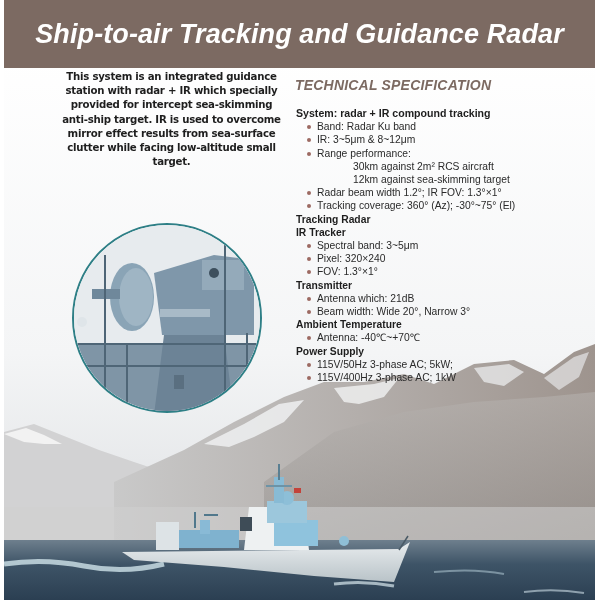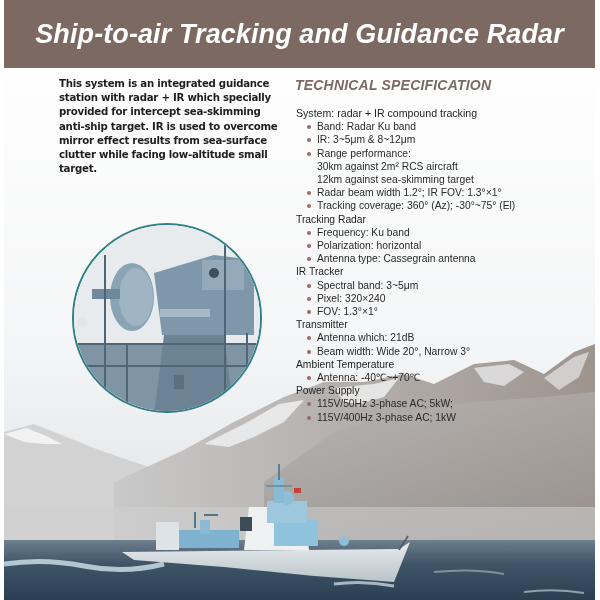--- a/index.html
+++ b/index.html
@@ -4,31 +4,31 @@
 <style>
   html, body { margin:0; padding:0; }
   body { width:600px; height:600px; overflow:hidden; background:#ffffff; position:relative; font-family:"Liberation Sans", sans-serif; }
   .page { position:absolute; left:4px; top:0; width:591px; height:600px; overflow:hidden; background:#ffffff; }
   .header { position:absolute; left:0; top:0; width:591px; height:68px; background:#7c6a62; display:flex; align-items:center; justify-content:center; }
   .header h1 { margin:0; color:#ffffff; font-family:"Liberation Sans", sans-serif; font-weight:bold; font-style:italic; font-size:27px; letter-spacing:0.1px; }
 
   .scene { position:absolute; left:0; top:52px; width:591px; height:548px; }
   .scene svg { position:absolute; left:0; top:0; }
 
-  .intro { position:absolute; left:55px; top:77px; width:225px; font-family:"DejaVu Sans", sans-serif; font-weight:bold; font-size:10.2px; line-height:14.2px; color:#1e1e1e; letter-spacing:-0.25px; }
+  .intro { position:absolute; left:55px; top:70px; width:225px; font-family:"DejaVu Sans", sans-serif; font-weight:bold; font-size:10.2px; line-height:14.2px; color:#1e1e1e; letter-spacing:-0.25px;text-align:center; }
 
   .spec-title { position:absolute; left:291px; top:77px; font-family:"Liberation Sans", sans-serif; font-weight:bold; font-style:italic; font-size:14px; color:#7c6a62; letter-spacing:0.2px; }
 
   .spec { position:absolute; left:292px; top:107px; width:300px; font-family:"Liberation Sans", sans-serif; font-size:10.3px; color:#2a2a2a; line-height:13.2px; }
-  .sec-h { font-weight:normal; font-size:10.3px; color:#1e1e1e; margin:0; }
+  .sec-h { font-weight:bold; font-size:10.3px; color:#1e1e1e; margin:0; }
   .sec-h.first { font-size:10.6px; }
   ul { list-style:none; margin:0; padding:0 0 0 10px; }
   li { position:relative; padding-left:11px; line-height:13.2px; }
   li .bullet { position:absolute; left:1px; top:5px; width:4px; height:4px; border-radius:50%; background:#9c6a62; }
-  li .sub { display:block; }
+  li .sub { display:block;margin-left:36px; }
 
   .circle { position:absolute; left:68px; top:223px; width:190px; height:190px; border-radius:50%; overflow:hidden; border:2px solid #2e7f86; box-sizing:border-box; }
 </style>
 </head>
 <body>
 
 <div class="page">
 
   <div class="scene">
     <svg width="591" height="548" viewBox="0 0 591 548" xmlns="http://www.w3.org/2000/svg">
@@ -143,25 +143,20 @@
           <span class="sub">30km against 2m² RCS aircraft</span>
           <span class="sub">12km against sea-skimming target</span>
         </li>
         <li><span class="bullet"></span><span>Radar beam width 1.2°; IR FOV: 1.3°×1°</span></li>
         <li><span class="bullet"></span><span>Tracking coverage: 360° (Az); -30°~75° (El)</span></li>
       </ul>
     </div>
 
     <div>
       <p class="sec-h">Tracking Radar</p>
-      <ul>
-        <li><span class="bullet"></span><span>Frequency: Ku band</span></li>
-        <li><span class="bullet"></span><span>Polarization: horizontal</span></li>
-        <li><span class="bullet"></span><span>Antenna type: Cassegrain antenna</span></li>
-      </ul>
     </div>
 
     <div>
       <p class="sec-h">IR Tracker</p>
       <ul>
         <li><span class="bullet"></span><span>Spectral band: 3~5μm</span></li>
         <li><span class="bullet"></span><span>Pixel: 320×240</span></li>
         <li><span class="bullet"></span><span>FOV: 1.3°×1°</span></li>
       </ul>
     </div>

